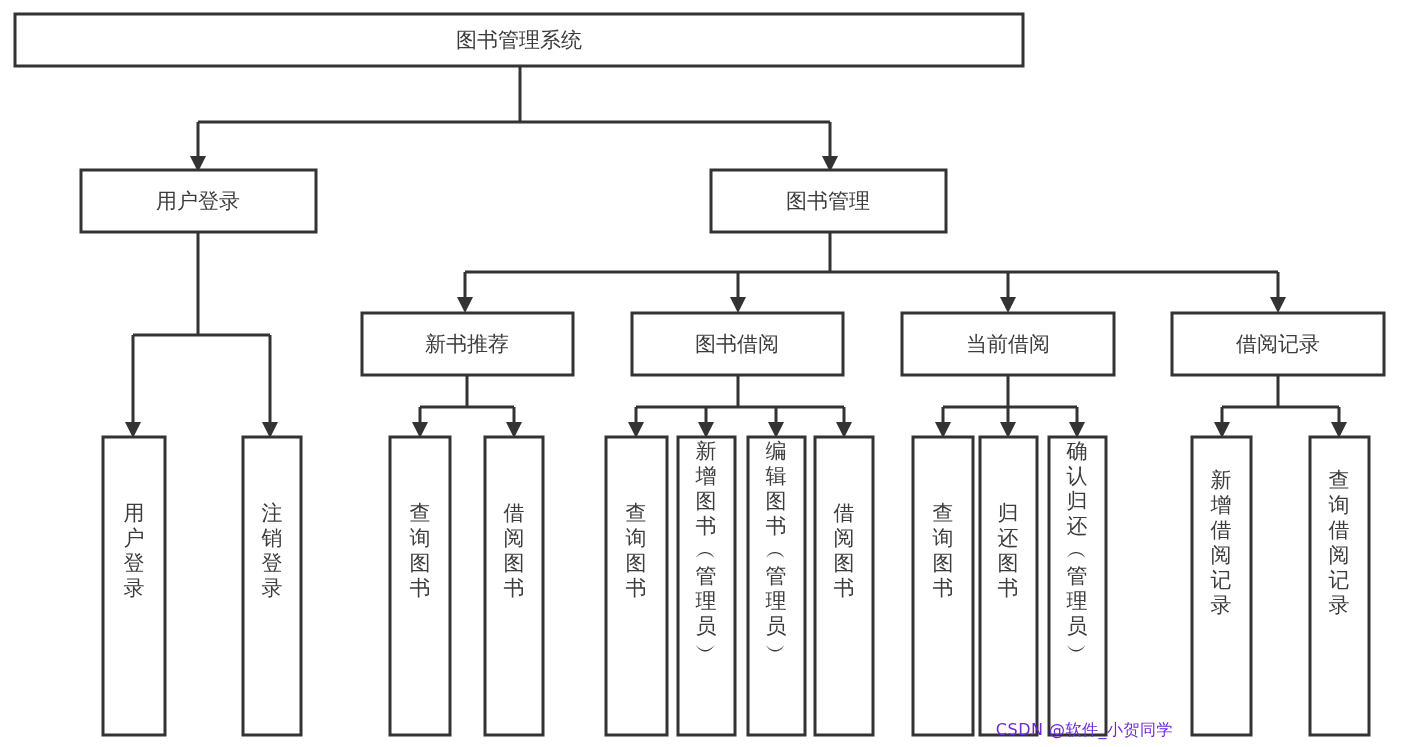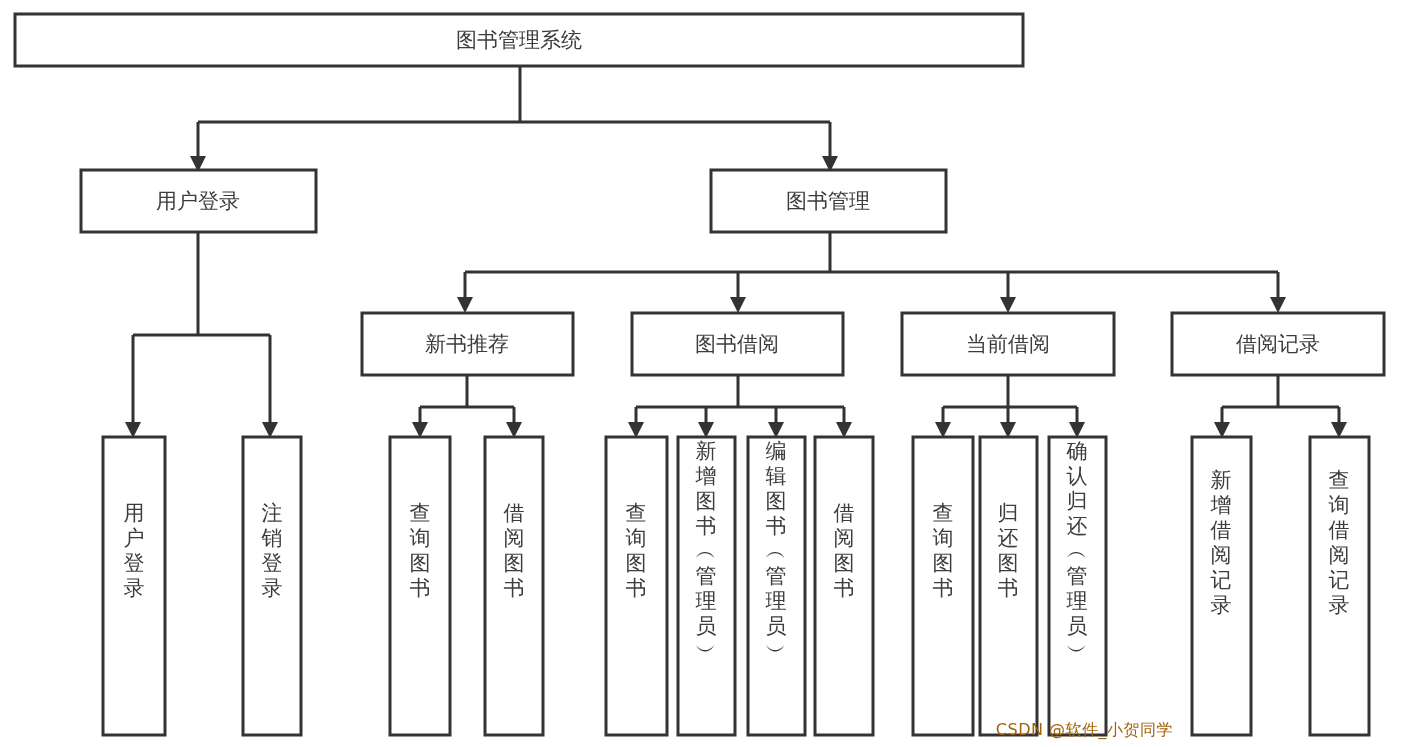--- a/index.html
+++ b/index.html
@@ -19,21 +19,21 @@
     fill:#3c3c3c;font-size:21px;text-anchor:middle;
     dominant-baseline:middle;
   }
   .node-label-vertical{
     font-family:"DejaVu Sans","Liberation Sans",sans-serif;
     fill:#3c3c3c;font-size:21px;
   }
   .watermark{
     position:absolute;right:8px;bottom:6px;
     font-family:"DejaVu Sans","Liberation Sans",sans-serif;
-    font-size:16px;color:#a16207;letter-spacing:.5px;
+    font-size:16px;color:#6d28d9;letter-spacing:.5px;
     white-space:nowrap;pointer-events:none;
   }
 </style>
 </head>
 <body>
 
 <div id="diagram-root">
   <svg class="diagram" viewBox="0 0 1405 747" xmlns="http://www.w3.org/2000/svg">
 
     <g>

